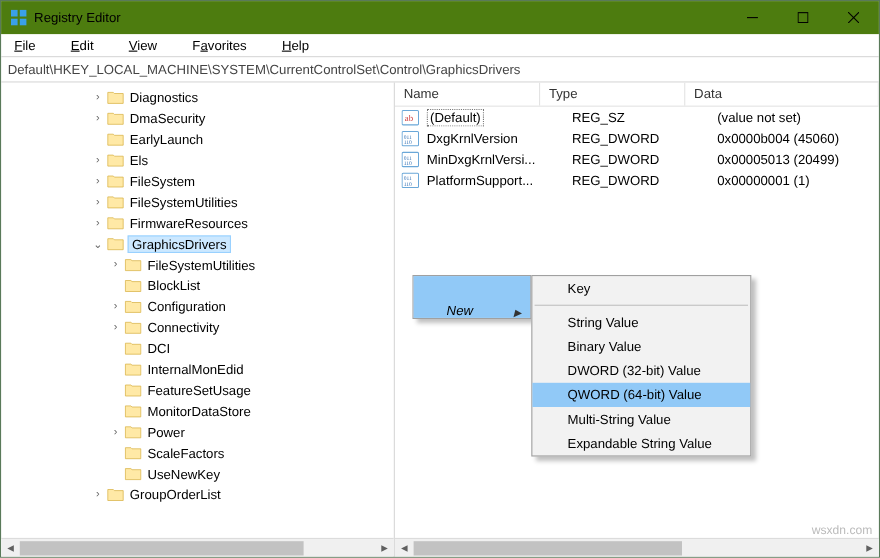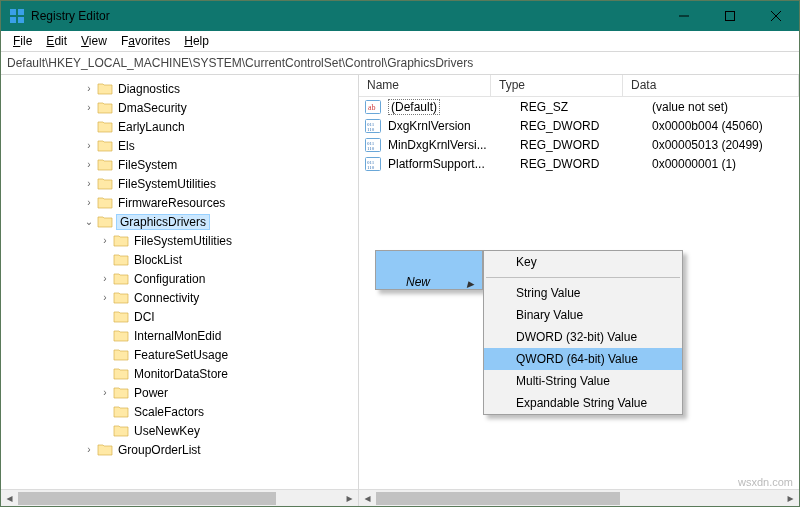--- a/index.html
+++ b/index.html
@@ -1,25 +1,25 @@
 <!DOCTYPE html>
 <html><head>
 <meta charset="utf-8">
 <style>
   * { box-sizing: border-box; }
   html, body { margin:0; padding:0; font-family: "Segoe UI", Tahoma, sans-serif; font-size:12px; color:#000; background:#5a7a5a; }
   .window { width:800px; height:507px; border:1px solid #5a7a5a; background:#fff; display:flex; flex-direction:column; position:relative; }
   
-  .titlebar { height:30px; display:flex; align-items:center; padding-left:8px; background:#0f766e; }
+  .titlebar { height:30px; display:flex; align-items:center; padding-left:8px; background:#4d7c0f; }
   .titlebar .app-icon { width:16px; height:16px; margin-right:6px; }
   .titlebar .title { flex:0 0 auto; }
   .titlebar .spacer { flex:1; }
   .winbtn { width:46px; height:30px; display:flex; align-items:center; justify-content:center; }
   
-  .menubar { height:20px; display:flex; align-items:center; padding-left:6px; gap:2px; }
+  .menubar { height:20px; display:flex; align-items:center; padding-left:6px; gap:20px; }
   .menubar .mitem { padding:1px 6px; }
   .mitem .ul { text-decoration: underline; }
   
   .addrbar { height:24px; border-top:1px solid #d8d8d8; border-bottom:1px solid #d8d8d8; display:flex; align-items:center; padding:0 6px; color:#444; }
   
   .client { flex:1; display:flex; min-height:0; }
   .treepane { width:358px; border-right:1px solid #d8d8d8; overflow:hidden; position:relative; display:flex; flex-direction:column; }
   .tree { flex:1; overflow:hidden; padding:4px 0 0 0; }
   .listpane { flex:1; display:flex; flex-direction:column; position:relative; overflow:hidden; }
   .listhdr { height:22px; display:flex; border-bottom:1px solid #e3e3e3; }

